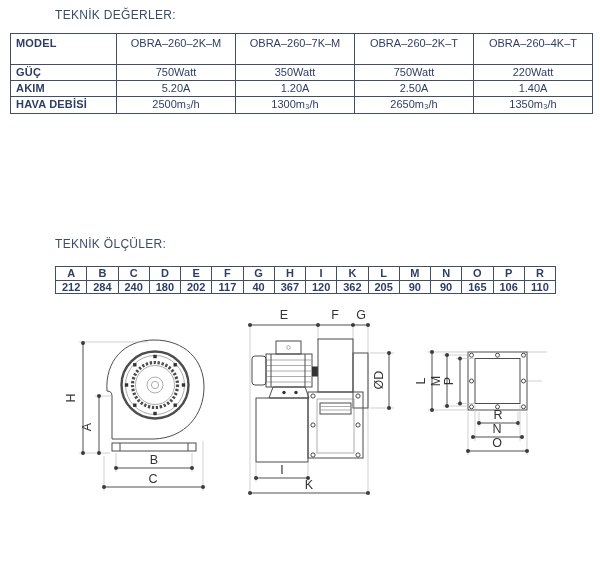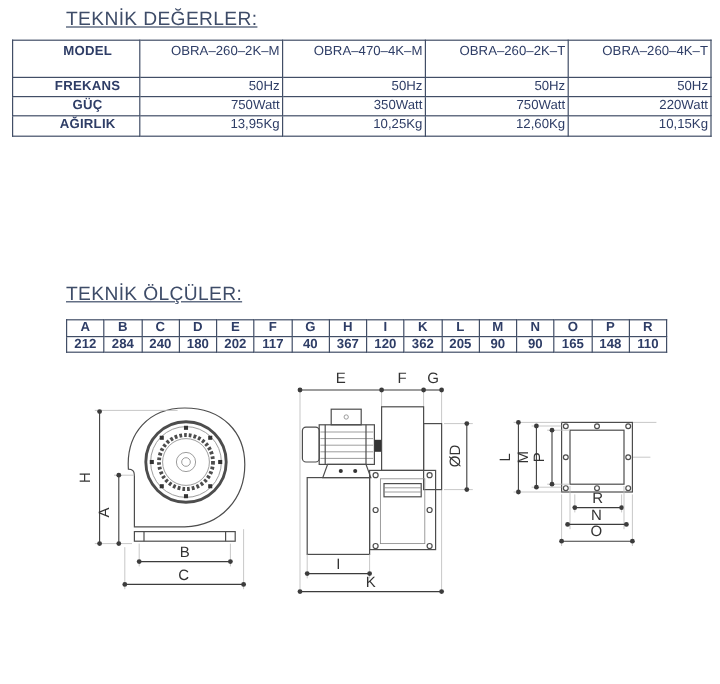--- a/index.html
+++ b/index.html
@@ -1,27 +1,27 @@
 <!DOCTYPE html>
 <html><head>
 <meta charset="utf-8">
 <style>
   html,body{margin:0;padding:0;}
   body{width:600px;height:570px;background:#ffffff;position:relative;
        font-family:"Liberation Sans",sans-serif;overflow:hidden;}
-  .sec-title{position:absolute;left:55px;font-size:16px;color:#3e4c68;letter-spacing:.3px;text-decoration:underline;}
+  .sec-title{position:absolute;left:55px;font-size:12px;color:#3e4c68;letter-spacing:.3px;}
   #title-values{top:8px;}
   #title-dims{top:237px;text-align:right;}
 
   table.spec{position:absolute;left:10px;top:33px;width:582px;
              border-collapse:collapse;table-layout:fixed;}
   table.spec td{border:1px solid #414e66;color:#2e3d66;font-size:11px;
-                text-align:right;padding:1px 2px;height:11px;line-height:1.2;
+                text-align:center;padding:1px 2px;height:11px;line-height:1.2;
                 white-space:nowrap;overflow:hidden;}
-  table.spec td.lbl{text-align:center;font-weight:bold;padding-left:21px;letter-spacing:.2px;}
+  table.spec td.lbl{text-align:left;font-weight:bold;padding-left:5px;letter-spacing:.2px;}
   table.spec tr.hdr td{height:26px;vertical-align:top;padding-top:3px;}
 
   table.dims{position:absolute;left:55px;top:266px;width:501px;
              border-collapse:collapse;table-layout:fixed;}
   table.dims td{border:1px solid #414e66;color:#2e3d66;font-size:11px;
                 text-align:center;height:12px;padding:0;line-height:1.15;font-weight:bold;}
   table.dims tr.hdr td{font-weight:bold;}
 
   svg.draw{position:absolute;left:0;top:300px;}
   .ln{fill:none;stroke:#4d4d4d;stroke-width:1;}
@@ -41,44 +41,44 @@
       <col style="width:106px">
       <col style="width:119px">
       <col style="width:119px">
       <col style="width:119px">
       <col style="width:119px">
     </colgroup>
   <tbody>
       <tr class="hdr">
     <td class="lbl">MODEL</td>
     <td>OBRA–260–2K–M</td>
-    <td>OBRA–470–4K–M</td>
+    <td>OBRA–260–7K–M</td>
     <td>OBRA–260–2K–T</td>
     <td>OBRA–260–4K–T</td>
-  </tr>
-  <tr>
-    <td class="lbl">FREKANS</td>
-    <td>50Hz</td>
-    <td>50Hz</td>
-    <td>50Hz</td>
-    <td>50Hz</td>
   </tr>
   <tr>
     <td class="lbl">GÜÇ</td>
     <td>750Watt</td>
     <td>350Watt</td>
     <td>750Watt</td>
     <td>220Watt</td>
   </tr>
   <tr>
-    <td class="lbl">AĞIRLIK</td>
-    <td>13,95Kg</td>
-    <td>10,25Kg</td>
-    <td>12,60Kg</td>
-    <td>10,15Kg</td>
+    <td class="lbl">AKIM</td>
+    <td>5.20A</td>
+    <td>1.20A</td>
+    <td>2.50A</td>
+    <td>1.40A</td>
+  </tr>
+  <tr>
+    <td class="lbl">HAVA DEBİSİ</td>
+    <td>2500m₃/h</td>
+    <td>1300m₃/h</td>
+    <td>2650m₃/h</td>
+    <td>1350m₃/h</td>
   </tr>
 </tbody>
   </table>
 
 <div class="sec-title" id="title-dims">TEKNİK ÖLÇÜLER:</div>
 
 <table class="dims">
   <tbody>
       <tr class="hdr">
     <td>A</td>
@@ -106,21 +106,21 @@
     <td>202</td>
     <td>117</td>
     <td>40</td>
     <td>367</td>
     <td>120</td>
     <td>362</td>
     <td>205</td>
     <td>90</td>
     <td>90</td>
     <td>165</td>
-    <td>148</td>
+    <td>106</td>
     <td>110</td>
   </tr>
 </tbody>
   </table>
 
 <svg class="draw" width="600" height="270" viewBox="0 300 600 270">
   <defs>
     <marker id="dot" markerUnits="userSpaceOnUse" markerWidth="6" markerHeight="6" refX="3" refY="3">
       <circle cx="3" cy="3" r="2" fill="#3c3c3c"></circle>
     </marker>

